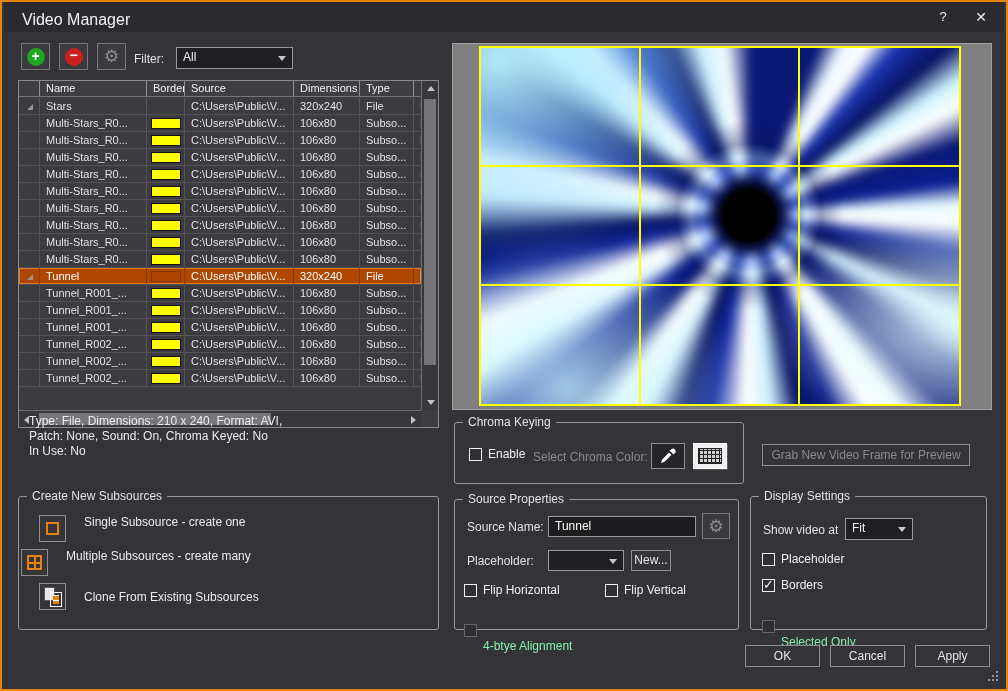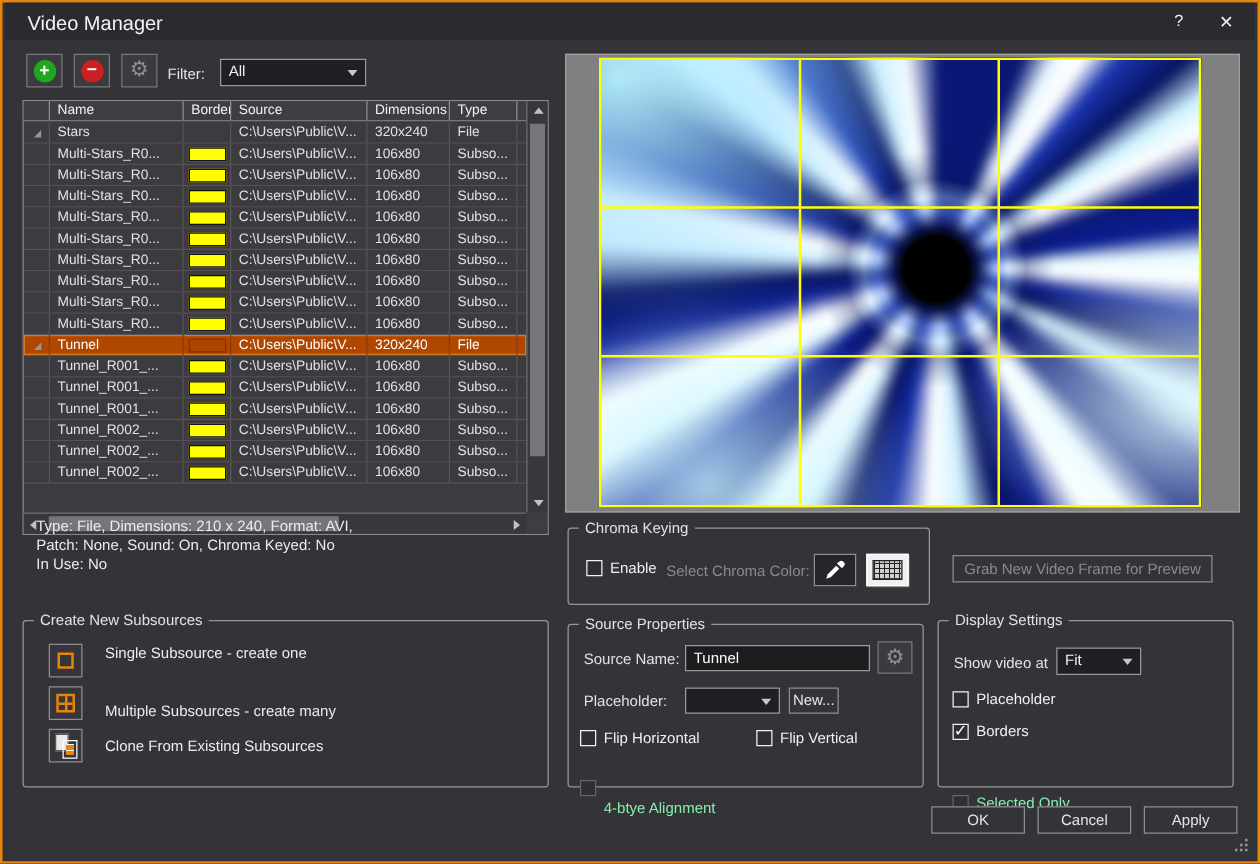--- a/index.html
+++ b/index.html
@@ -419,21 +419,21 @@
 
   <div class="group" style="left:16px; top:494px; width:421px; height:134px;">
     <div class="legend">Create New Subsources</div>
     <div id="create-list">
         <div style="position: absolute; left: 20px; top: 18px; display: flex; align-items: flex-start; gap: 18px;">
           <div class="icon-btn" style="width: 27px; height: 27px;">
             <div class="sq-icon"></div>
           </div>
           <span style="font-size: 12px; color: rgb(236, 236, 236);">Single Subsource - create one</span>
         </div>
-        <div style="position: absolute; left: 20px; top: 52px; display: flex; align-items: flex-end; gap: 18px;">
+        <div style="position: absolute; left: 2px; top: 52px; display: flex; align-items: flex-start; gap: 18px;">
           <div class="icon-btn" style="width: 27px; height: 27px;">
             <div class="grid-icon"></div>
           </div>
           <span style="font-size: 12px; color: rgb(236, 236, 236);">Multiple Subsources - create many</span>
         </div>
         <div style="position: absolute; left: 20px; top: 86px; display: flex; align-items: center; gap: 18px;">
           <div class="icon-btn" style="width: 27px; height: 27px;">
             <div class="clone-icon">
               <div class="clone-back"></div>
               <div class="clone-front"></div>
@@ -479,21 +479,21 @@
       <span class="arrow"></span>
     </div>
     <div class="cbrow" style="left:11px; top:55px;">
       <span class="cb"></span>
       <span class="cb-label">Placeholder</span>
     </div>
     <div class="cbrow checked" style="left:11px; top:81px;">
       <span class="cb"></span>
       <span class="cb-label">Borders</span>
     </div>
-    <div class="cbrow disabled" style="left:11px; top:107px;align-items:flex-end;">
+    <div class="cbrow disabled" style="left:11px; top:107px;">
       <span class="cb"></span>
       <span class="cb-label">Selected Only</span>
     </div>
   </div>
 
   <div class="btn" style="left:743px; top:643px; width:75px; height:22px; line-height:20px;">OK</div>
   <div class="btn" style="left:828px; top:643px; width:75px; height:22px; line-height:20px;">Cancel</div>
   <div class="btn" style="left:913px; top:643px; width:75px; height:22px; line-height:20px;">Apply</div>
   <div class="grip"></div>
 </div>

